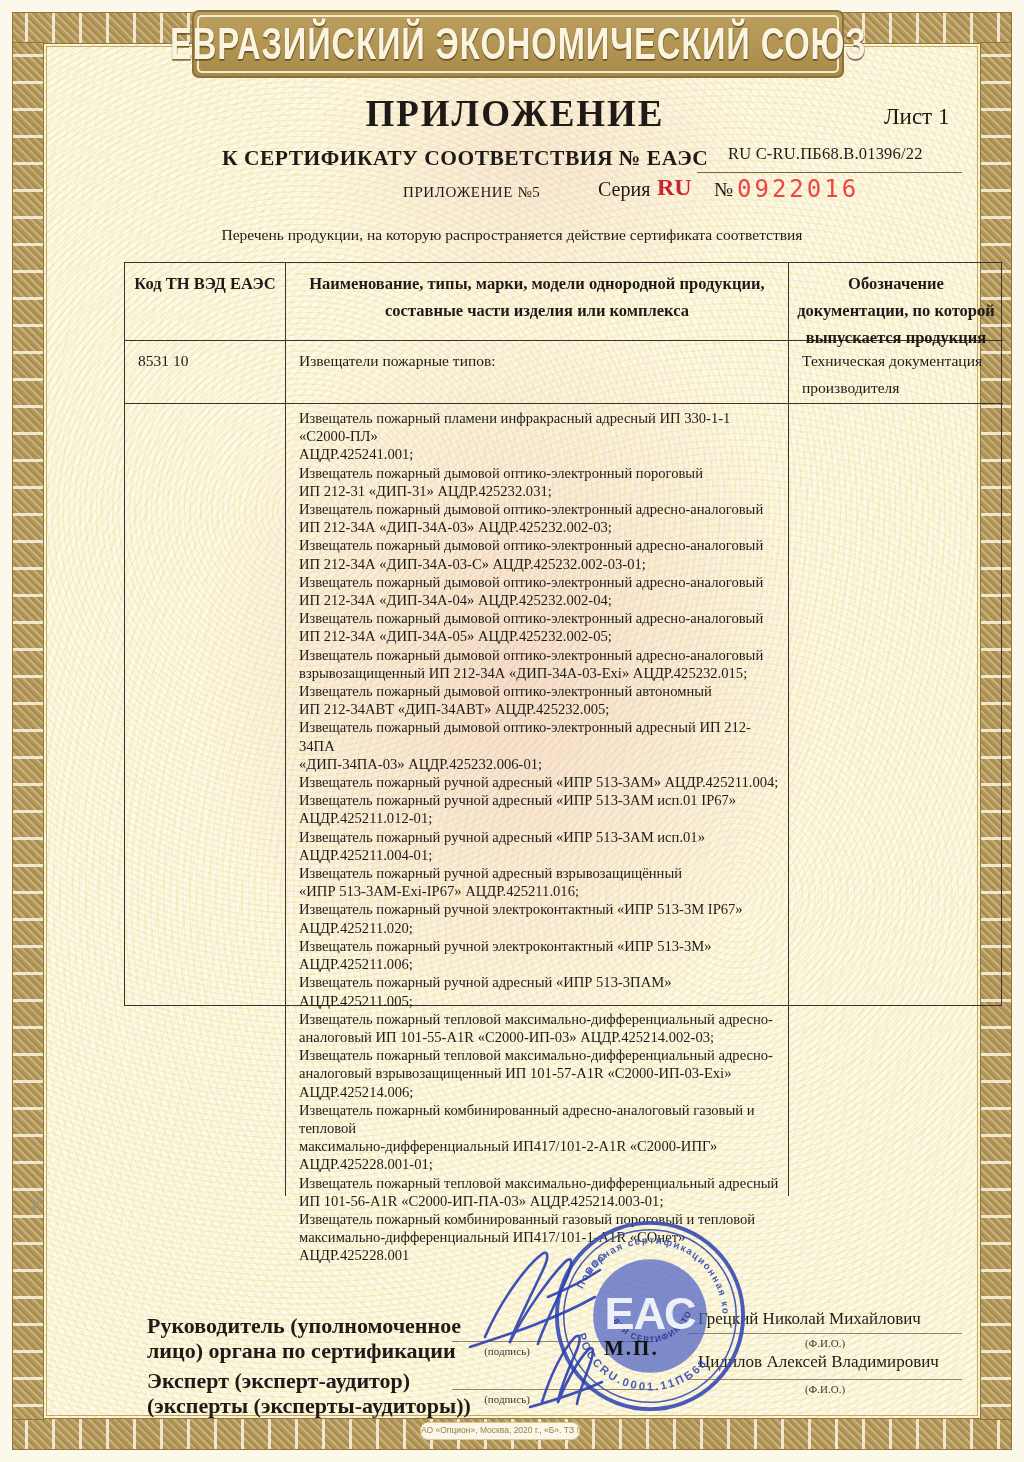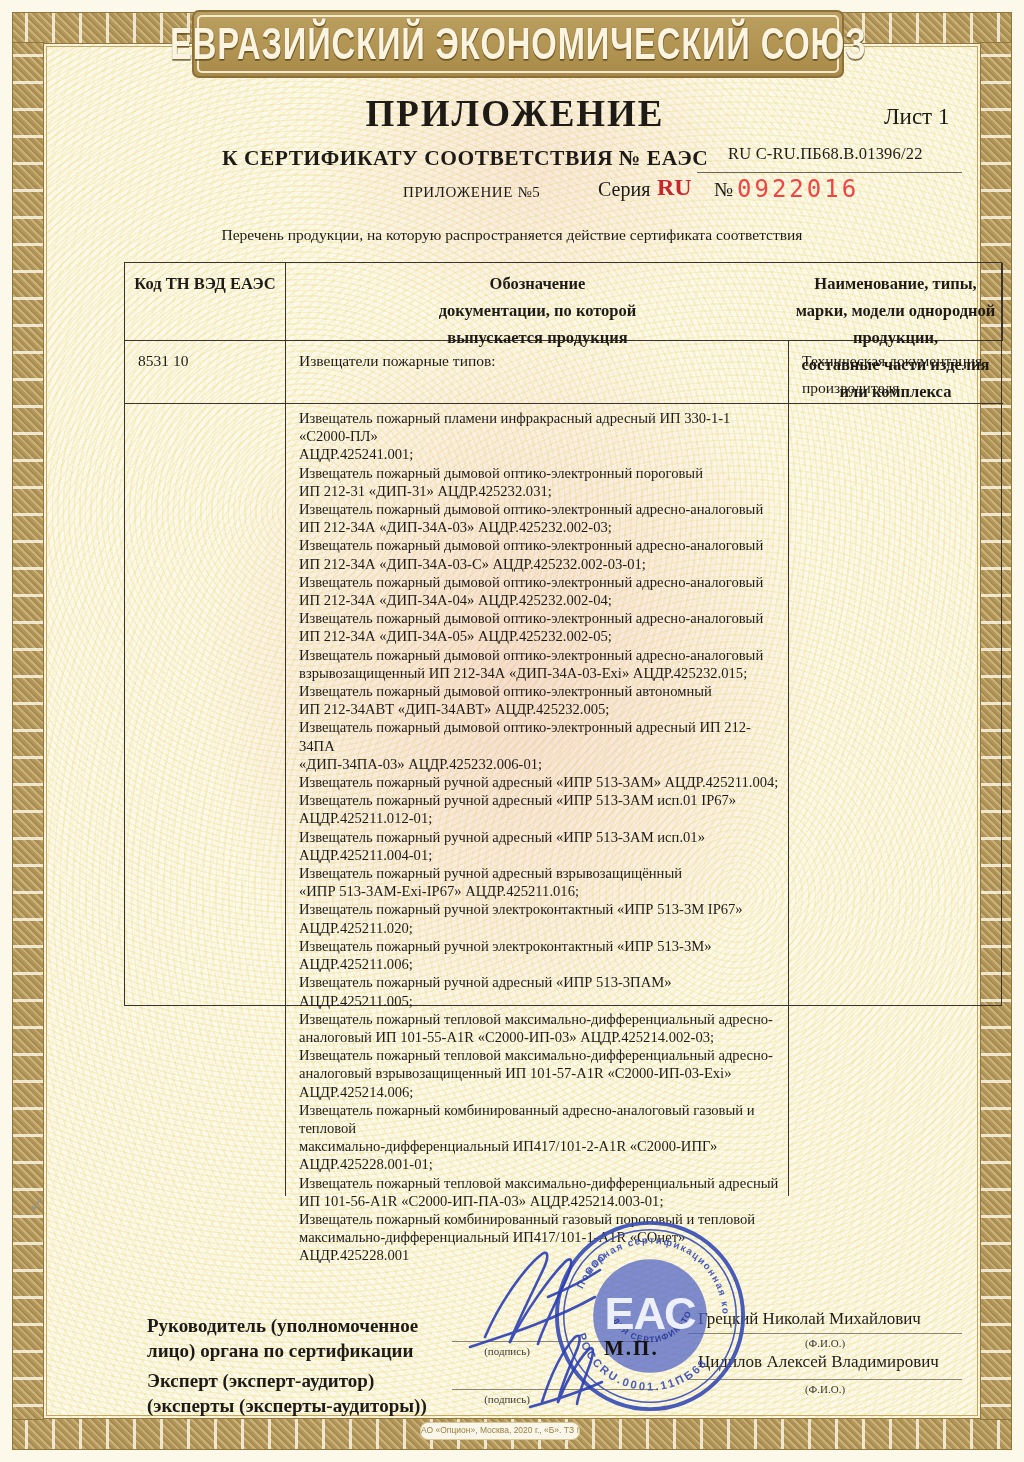--- a/index.html
+++ b/index.html
@@ -79,21 +79,21 @@
     display:grid;grid-template-columns:161px 503px 214px;grid-template-rows:78px 63px 792px;
     border:1.6px solid #38332c;box-sizing:border-box;margin-left:47px;
   }
   .cell{border-right:1.4px solid #38332c;border-bottom:1.4px solid #38332c;box-sizing:border-box;}
   .cell.last-col{border-right:none;}
   .cell.last-row{border-bottom:none;}
   .th{font-weight:700;font-size:16.5px;text-align:center;line-height:27px;padding-top:7px;white-space:pre-line;}
   .td{font-size:15.5px;padding:6px 8px 0 13px;line-height:27px;white-space:pre-line;}
   .products{font-size:14.6px;line-height:18.2px;padding:5px 4px 0 13px;white-space:pre-line;}
   
-  .sig-label{position:absolute;font-weight:700;font-size:19px;line-height:25px;white-space:pre-line;z-index:3;}
+  .sig-label{position:absolute;font-weight:700;font-size:22px;line-height:25px;white-space:pre-line;z-index:3;}
   .sig-label.leader{left:147px;top:1313px;}
   .sig-label.expert{left:147px;top:1368px;}
   .sig-line{position:absolute;height:1px;background:#8a8474;z-index:3;}
   .caption{position:absolute;font-size:11px;color:#3c382f;z-index:4;}
   .name{position:absolute;font-size:17px;z-index:4;}
   .mp{position:absolute;left:604px;top:1336px;font-size:21px;font-weight:700;letter-spacing:2px;color:#15120e;z-index:6;}
   .checkmark{position:absolute;left:28px;top:1192px;font-size:22px;color:#9b9484;transform:rotate(-8deg);z-index:3;}
   
   .stamp{position:absolute;left:552px;top:1218px;width:196px;height:196px;z-index:5;opacity:.92;}
   .scribbles{position:absolute;left:430px;top:1242px;width:270px;height:180px;z-index:6;}
@@ -128,25 +128,25 @@
   <div class="cert-underline"></div>
   <div class="appendix-label">ПРИЛОЖЕНИЕ №5</div>
   <div class="series-label">Серия</div>
   <div class="series-value" style="color:#c9252c;">RU</div>
   <div class="number-sign">№</div>
   <div class="blank-number" style="color:#ef4444;">0922016</div>
   <div class="intro">Перечень продукции, на которую распространяется действие сертификата соответствия</div>
 
   <div class="cert-table">
     <div class="cell th">Код ТН ВЭД ЕАЭС</div>
+    <div class="cell th">Наименование, типы, марки, модели однородной продукции,
+составные части изделия или комплекса</div>
     <div class="cell th last-col">Обозначение
 документации, по которой
 выпускается продукция</div>
-    <div class="cell th">Наименование, типы, марки, модели однородной продукции,
-составные части изделия или комплекса</div>
 
     <div class="cell td">8531 10</div>
     <div class="cell td">Извещатели пожарные типов:</div>
     <div class="cell td last-col">Техническая документация
 производителя</div>
 
     <div class="cell last-row"></div>
     <div class="cell last-row products">Извещатель пожарный пламени инфракрасный адресный ИП 330-1-1 «С2000-ПЛ»
 АЦДР.425241.001;
 Извещатель пожарный дымовой оптико-электронный пороговый

